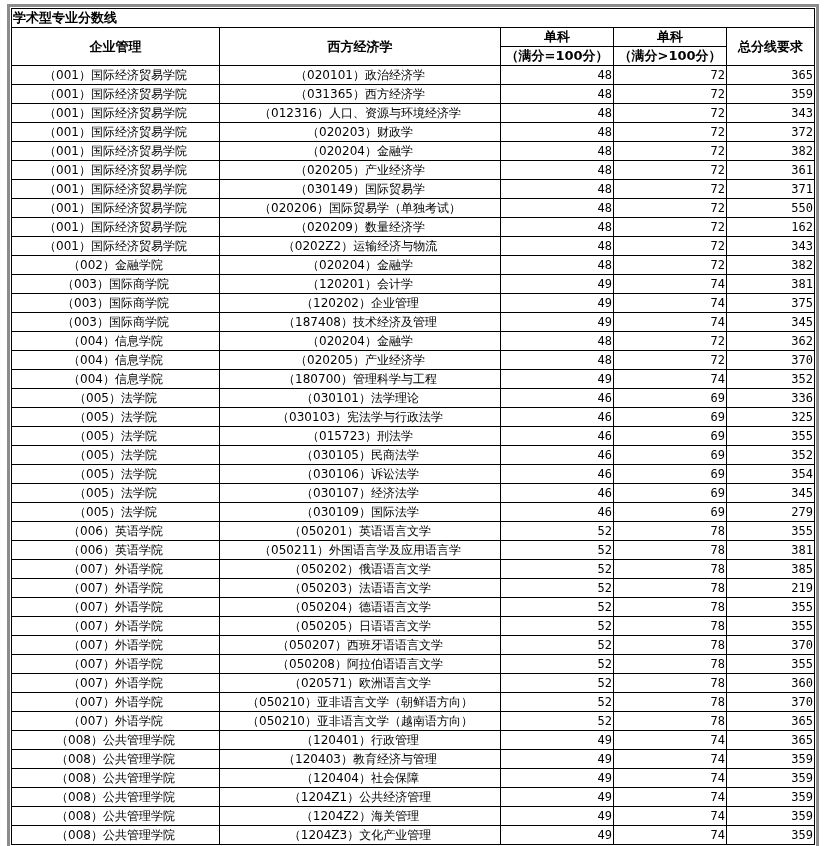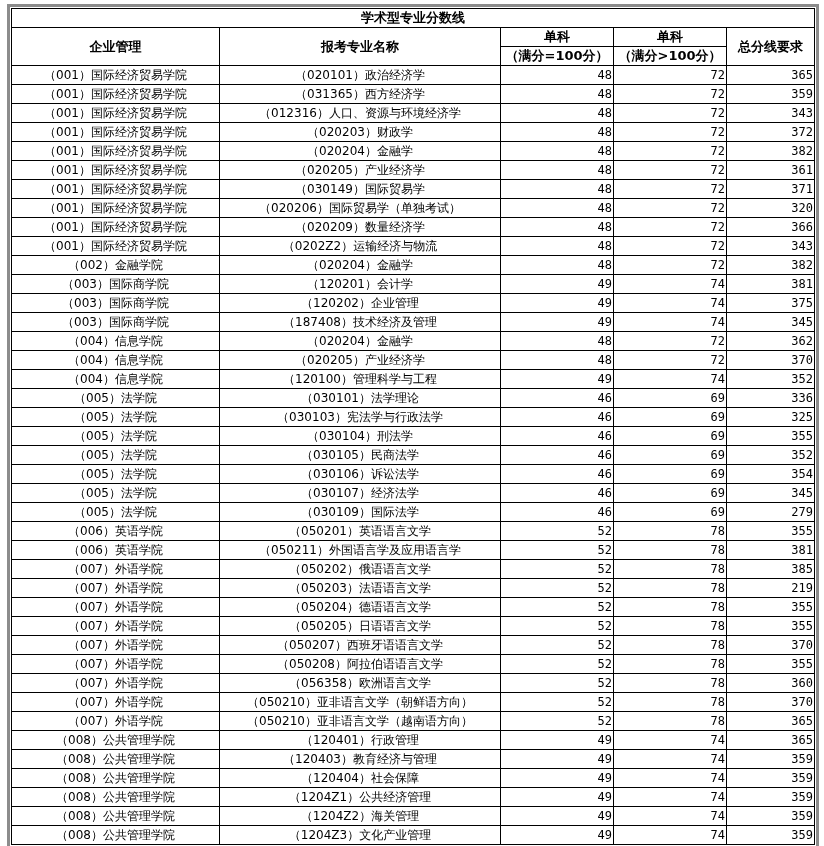--- a/index.html
+++ b/index.html
@@ -37,21 +37,21 @@
   }
   table.scores td, table.scores th {
     border: 1px solid #000;
     padding: 0 1px;
     height: 18px;
     line-height: 18px;
     white-space: nowrap;
     overflow: hidden;
   }
   .title-cell {
-    text-align: center;
+    text-align: left;
     font-weight: bold;
     font-size: 13px;
   }
   th.hdr {
     font-weight: bold;
     font-size: 13px;
     text-align: center;
   }
   td.c-school, td.c-major {
     text-align: center;
@@ -77,21 +77,21 @@
     <col style="width:113px">
     <col style="width:113px">
     <col style="width:88px">
   </colgroup>
   <thead>
     <tr>
       <td class="title-cell" colspan="5">学术型专业分数线</td>
     </tr>
     <tr>
       <th class="hdr" rowspan="2">企业管理</th>
-      <th class="hdr" rowspan="2">报考专业名称</th>
+      <th class="hdr" rowspan="2">西方经济学</th>
       <th class="hdr">单科</th>
       <th class="hdr">单科</th>
       <th class="hdr" rowspan="2">总分线要求</th>
     </tr>
     <tr>
       <th class="hdr">（满分=100分）</th>
       <th class="hdr">（满分&gt;100分）</th>
     </tr>
   </thead>
   <tbody id="tbody">
@@ -142,28 +142,28 @@
         <td class="c-major">（030149）国际贸易学</td>
         <td class="num">48</td>
         <td class="num">72</td>
         <td class="num">371</td>
       </tr>
       <tr>
         <td class="c-school">（001）国际经济贸易学院</td>
         <td class="c-major">（020206）国际贸易学（单独考试）</td>
         <td class="num">48</td>
         <td class="num">72</td>
-        <td class="num">320</td>
+        <td class="num">550</td>
       </tr>
       <tr>
         <td class="c-school">（001）国际经济贸易学院</td>
         <td class="c-major">（020209）数量经济学</td>
         <td class="num">48</td>
         <td class="num">72</td>
-        <td class="num">366</td>
+        <td class="num">162</td>
       </tr>
       <tr>
         <td class="c-school">（001）国际经济贸易学院</td>
         <td class="c-major">（0202Z2）运输经济与物流</td>
         <td class="num">48</td>
         <td class="num">72</td>
         <td class="num">343</td>
       </tr>
       <tr>
         <td class="c-school">（002）金融学院</td>
@@ -202,42 +202,42 @@
       </tr>
       <tr>
         <td class="c-school">（004）信息学院</td>
         <td class="c-major">（020205）产业经济学</td>
         <td class="num">48</td>
         <td class="num">72</td>
         <td class="num">370</td>
       </tr>
       <tr>
         <td class="c-school">（004）信息学院</td>
-        <td class="c-major">（120100）管理科学与工程</td>
+        <td class="c-major">（180700）管理科学与工程</td>
         <td class="num">49</td>
         <td class="num">74</td>
         <td class="num">352</td>
       </tr>
       <tr>
         <td class="c-school">（005）法学院</td>
         <td class="c-major">（030101）法学理论</td>
         <td class="num">46</td>
         <td class="num">69</td>
         <td class="num">336</td>
       </tr>
       <tr>
         <td class="c-school">（005）法学院</td>
         <td class="c-major">（030103）宪法学与行政法学</td>
         <td class="num">46</td>
         <td class="num">69</td>
         <td class="num">325</td>
       </tr>
       <tr>
         <td class="c-school">（005）法学院</td>
-        <td class="c-major">（030104）刑法学</td>
+        <td class="c-major">（015723）刑法学</td>
         <td class="num">46</td>
         <td class="num">69</td>
         <td class="num">355</td>
       </tr>
       <tr>
         <td class="c-school">（005）法学院</td>
         <td class="c-major">（030105）民商法学</td>
         <td class="num">46</td>
         <td class="num">69</td>
         <td class="num">352</td>
@@ -314,21 +314,21 @@
       </tr>
       <tr>
         <td class="c-school">（007）外语学院</td>
         <td class="c-major">（050208）阿拉伯语语言文学</td>
         <td class="num">52</td>
         <td class="num">78</td>
         <td class="num">355</td>
       </tr>
       <tr>
         <td class="c-school">（007）外语学院</td>
-        <td class="c-major">（056358）欧洲语言文学</td>
+        <td class="c-major">（020571）欧洲语言文学</td>
         <td class="num">52</td>
         <td class="num">78</td>
         <td class="num">360</td>
       </tr>
       <tr>
         <td class="c-school">（007）外语学院</td>
         <td class="c-major">（050210）亚非语言文学（朝鲜语方向）</td>
         <td class="num">52</td>
         <td class="num">78</td>
         <td class="num">370</td>

